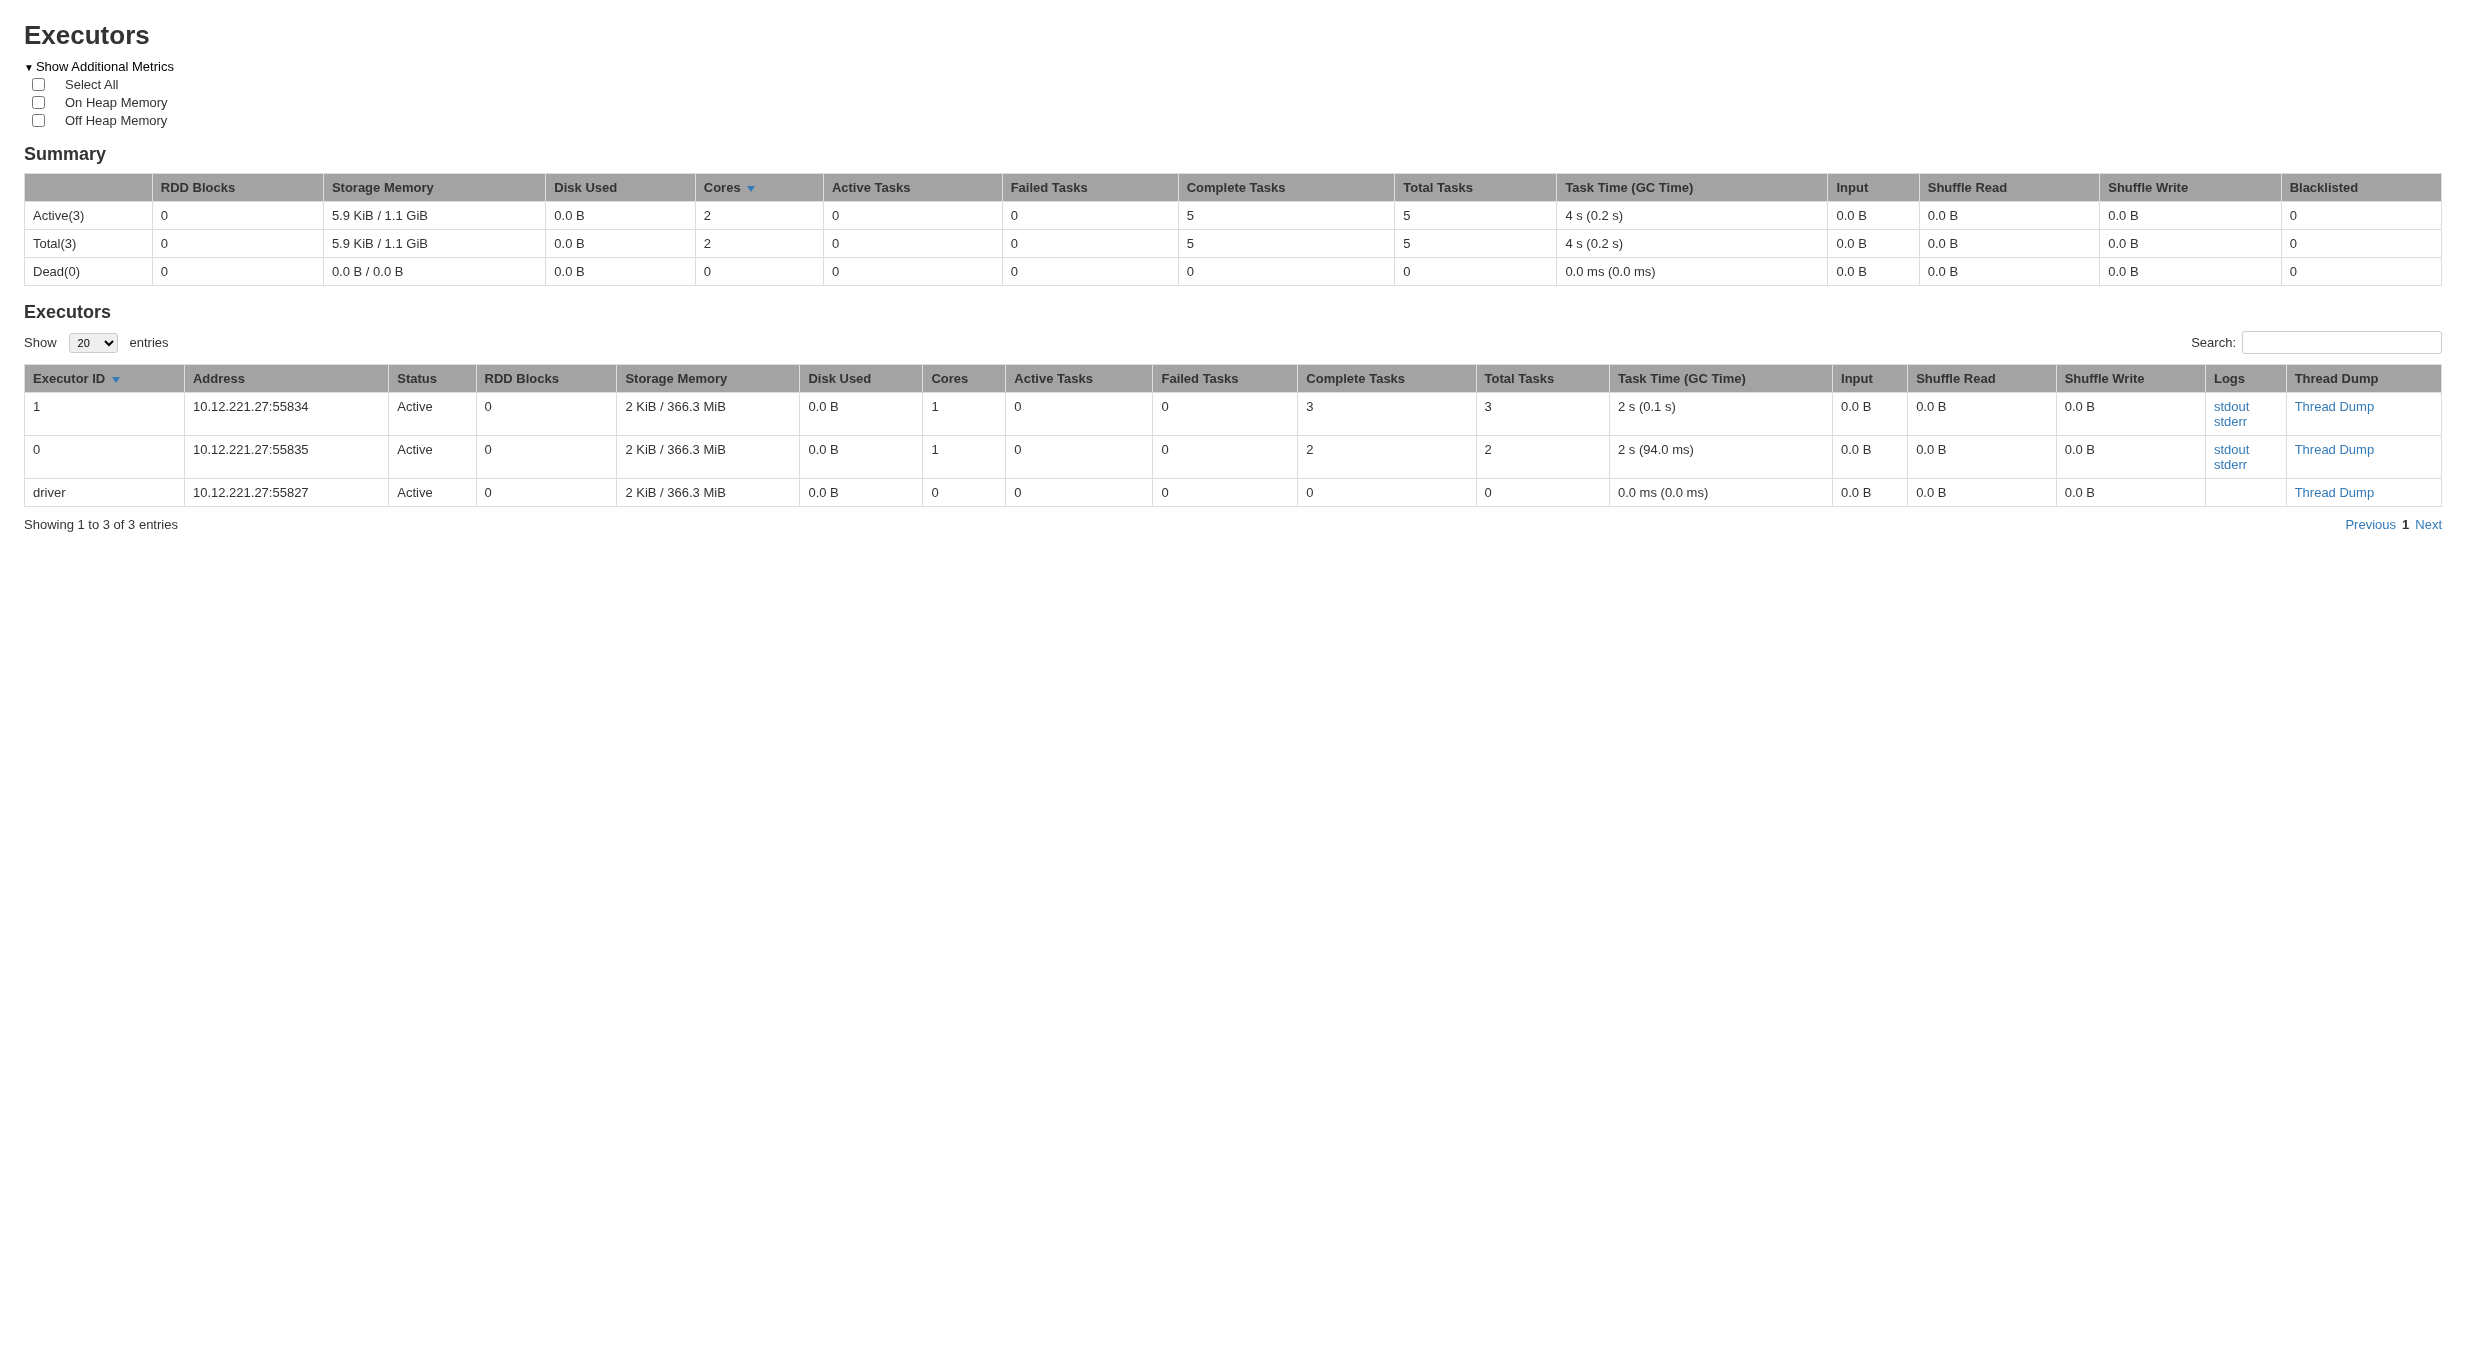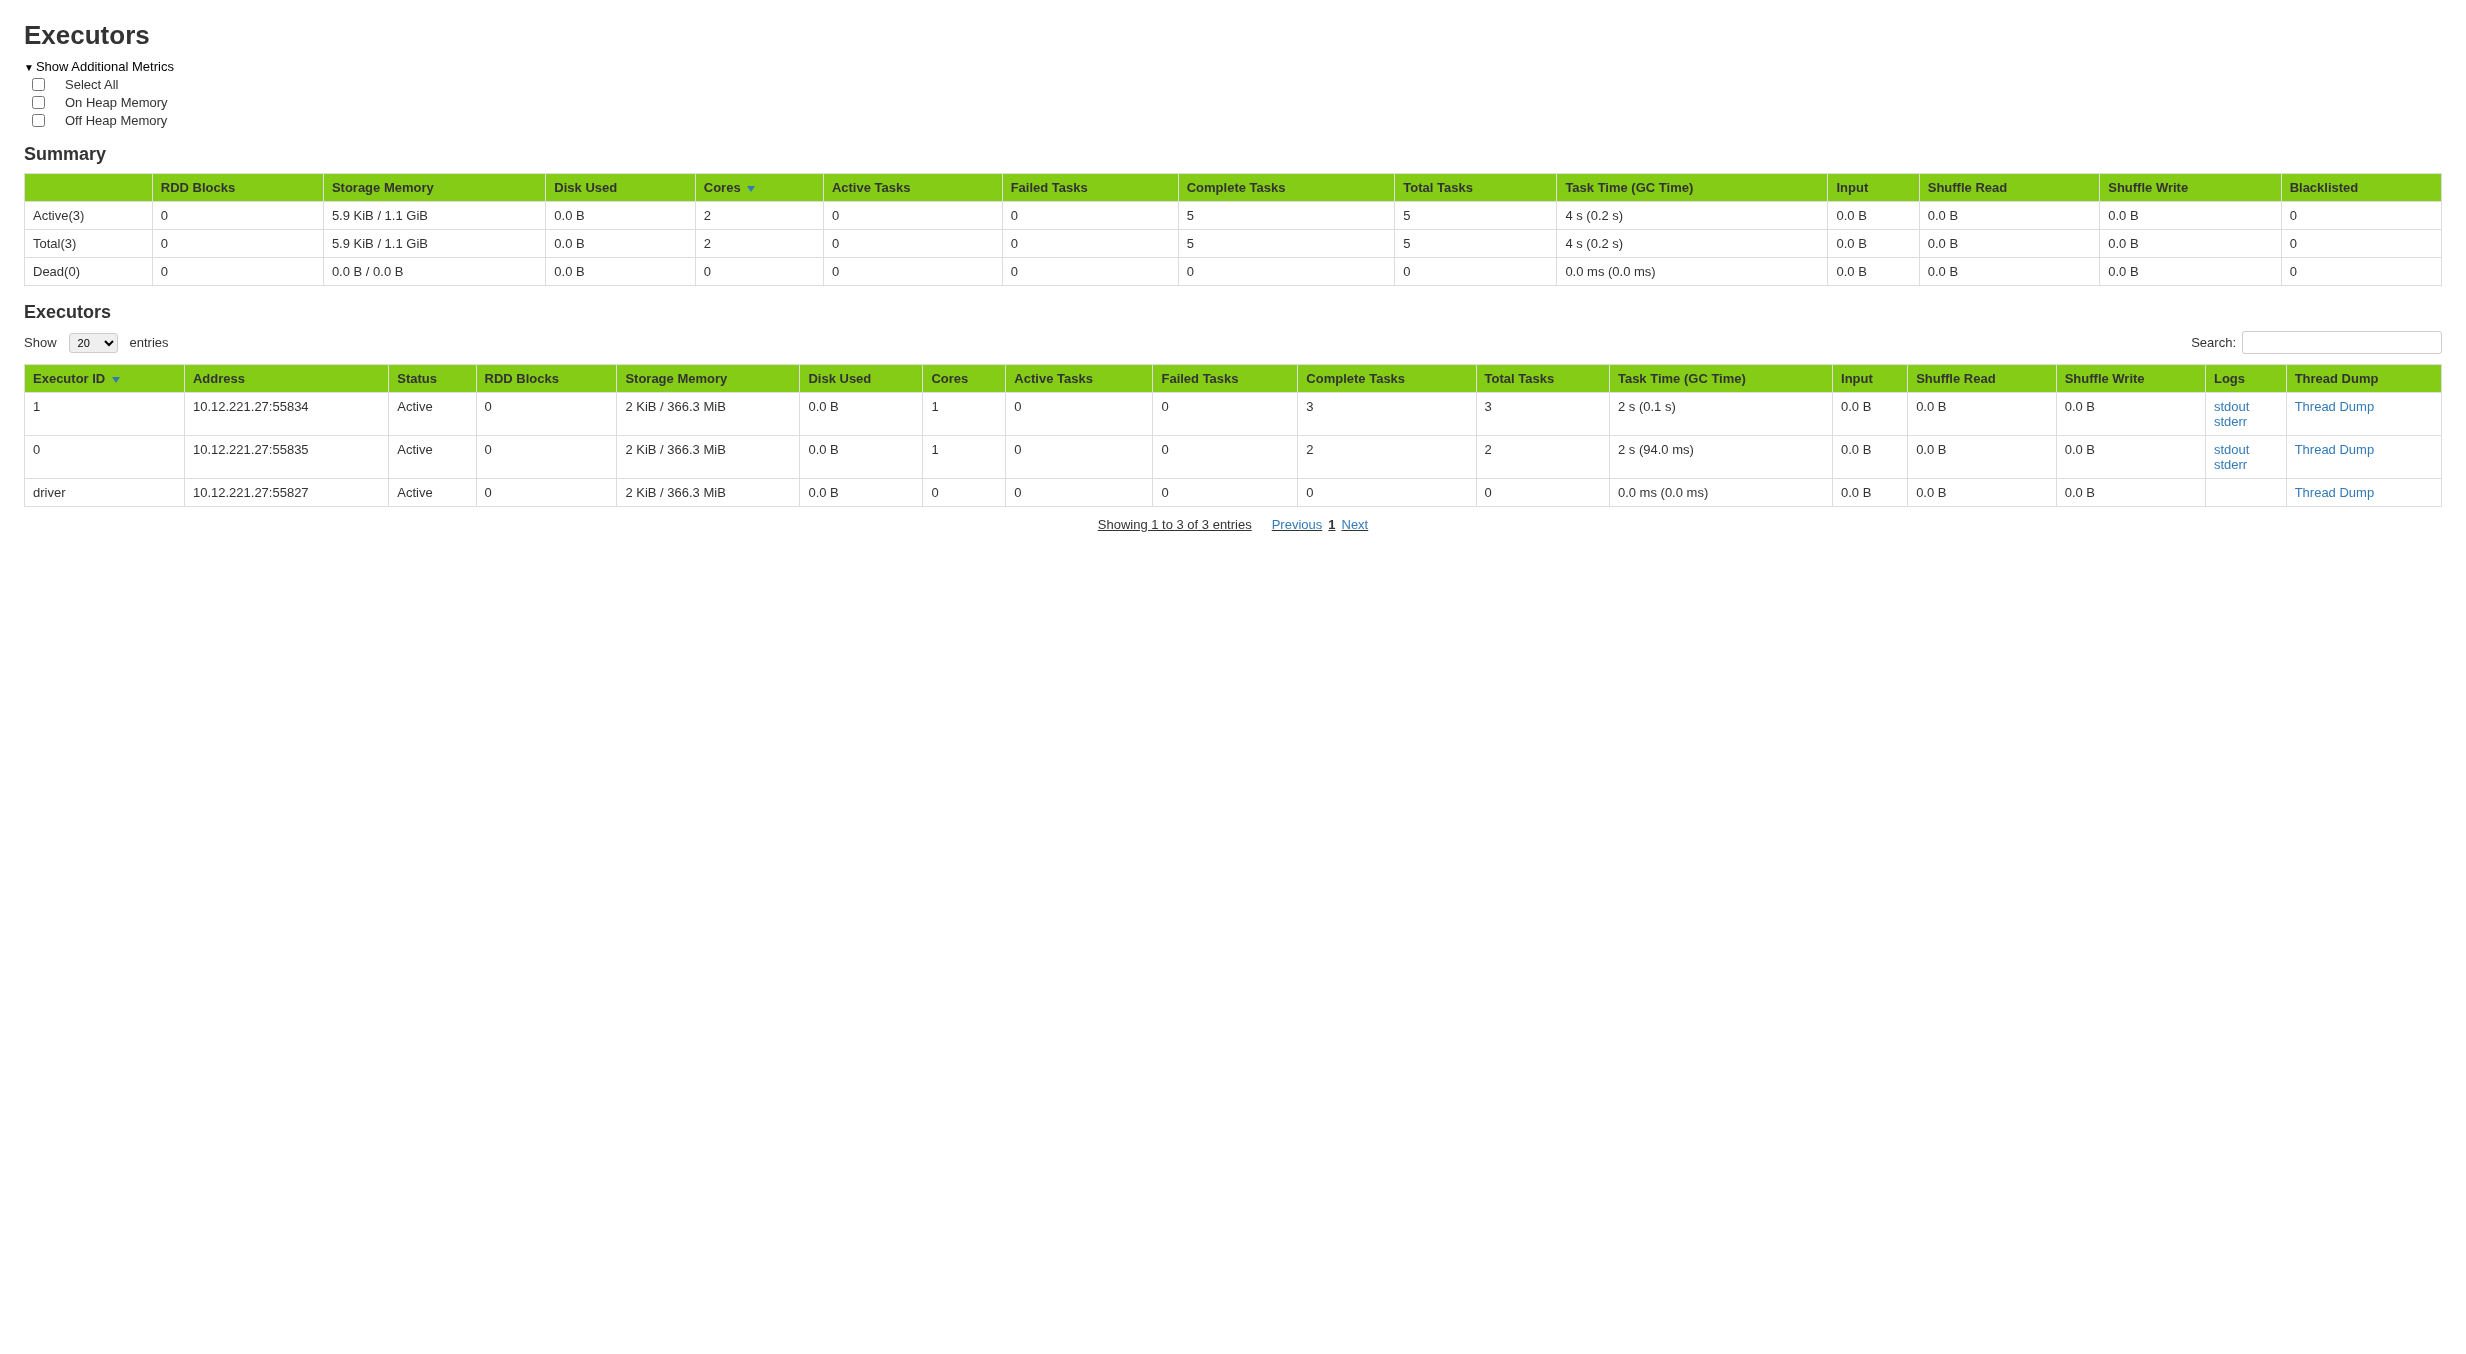--- a/index.html
+++ b/index.html
@@ -50,21 +50,21 @@
     table {
       border-collapse: collapse;
       width: 100%;
       font-size: 13px;
     }
     table th {
       font-weight: 600;
       text-align: left;
       padding: 6px 8px;
       border: 1px solid #ddd;
-      background: #84cc16;
+      background: #a3a3a3;
       vertical-align: bottom;
       white-space: normal;
     }
     table td {
       padding: 6px 8px;
       border: 1px solid #ddd;
       vertical-align: top;
     }
     .summary-table {
       margin-bottom: 16px;
@@ -101,25 +101,24 @@
       font-size: 13px;
       width: 200px;
     }
     .link-blue {
       color: #337ab7;
       text-decoration: none;
       cursor: pointer;
     }
     .footer-row {
       display: flex;
-      justify-content: center;
+      justify-content: space-between;
       align-items: center;
       margin-top: 10px;
       font-size: 13px;
-      text-decoration: underline;
     }
     .pagination {
       display: flex;
       align-items: center;
       gap: 6px;
       padding-left: 20px;
     }
     .pagination a {
       color: #337ab7;
       text-decoration: none;

